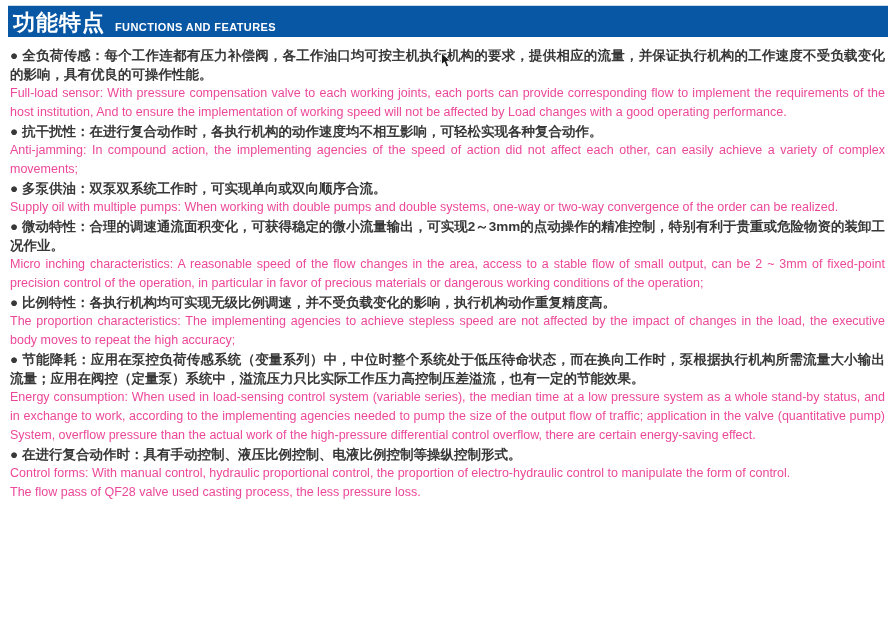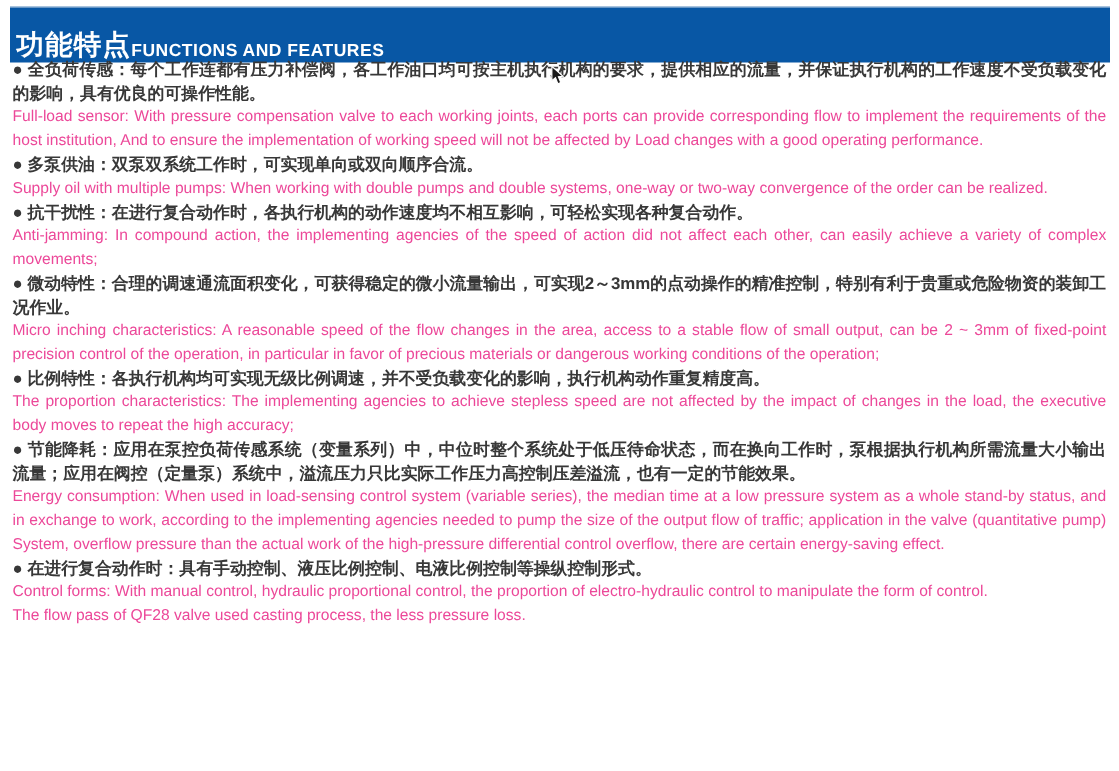--- a/index.html
+++ b/index.html
@@ -12,38 +12,39 @@
     width: 895px;
     height: 617px;
     background: #ffffff;
     overflow: hidden;
   }
   .titlebar {
     position: absolute;
     left: 8px;
     top: 5px;
     width: 880px;
-    height: 45px;
+    height: 32px;
     background: #0857a5;
     border-top: 1px solid #c9d9ea;
     display: flex;
     align-items: flex-end;
     padding: 0 0 3px 5px;
     color: #ffffff;
   }
   .title-zh {
     font-size: 22px;
     font-weight: bold;
     line-height: 22px;
     letter-spacing: 1px;
   }
   .title-en {
-    font-size: 14px;
+    font-size: 11px;
     font-weight: bold;
     line-height: 13px;
+    margin-left: 10px;
     letter-spacing: 0.4px;
   }
   .content {
     position: absolute;
     left: 10px;
     top: 46px;
     width: 875px;
     color: #3b3b3b;
   }
   .feature p {
@@ -81,27 +82,27 @@
   </header>
 
   <main class="content">
 
     <section class="feature">
       <p class="zh">● 全负荷传感：每个工作连都有压力补偿阀，各工作油口均可按主机执行机构的要求，提供相应的流量，并保证执行机构的工作速度不受负载变化的影响，具有优良的可操作性能。</p>
       <p class="en">Full-load sensor: With pressure compensation valve to each working joints, each ports can provide corresponding flow to implement the requirements of the host institution, And to ensure the implementation of working speed will not be affected by Load changes with a good operating performance.</p>
     </section>
 
     <section class="feature">
-      <p class="zh">● 多泵供油：双泵双系统工作时，可实现单向或双向顺序合流。</p>
-      <p class="en">Supply oil with multiple pumps: When working with double pumps and double systems, one-way or two-way convergence of the order can be realized.</p>
+      <p class="zh">● 抗干扰性：在进行复合动作时，各执行机构的动作速度均不相互影响，可轻松实现各种复合动作。</p>
+      <p class="en">Anti-jamming: In compound action, the implementing agencies of the speed of action did not affect each other, can easily achieve a variety of complex movements;</p>
     </section>
 
     <section class="feature">
-      <p class="zh">● 抗干扰性：在进行复合动作时，各执行机构的动作速度均不相互影响，可轻松实现各种复合动作。</p>
-      <p class="en">Anti-jamming: In compound action, the implementing agencies of the speed of action did not affect each other, can easily achieve a variety of complex movements;</p>
+      <p class="zh">● 多泵供油：双泵双系统工作时，可实现单向或双向顺序合流。</p>
+      <p class="en">Supply oil with multiple pumps: When working with double pumps and double systems, one-way or two-way convergence of the order can be realized.</p>
     </section>
 
     <section class="feature">
       <p class="zh">● 微动特性：合理的调速通流面积变化，可获得稳定的微小流量输出，可实现2～3mm的点动操作的精准控制，特别有利于贵重或危险物资的装卸工况作业。</p>
       <p class="en">Micro inching characteristics: A reasonable speed of the flow changes in the area, access to a stable flow of small output, can be 2 ~ 3mm of fixed-point precision control of the operation, in particular in favor of precious materials or dangerous working conditions of the operation;</p>
     </section>
 
     <section class="feature">
       <p class="zh">● 比例特性：各执行机构均可实现无级比例调速，并不受负载变化的影响，执行机构动作重复精度高。</p>
       <p class="en">The proportion characteristics: The implementing agencies to achieve stepless speed are not affected by the impact of changes in the load, the executive body moves to repeat the high accuracy;</p>

